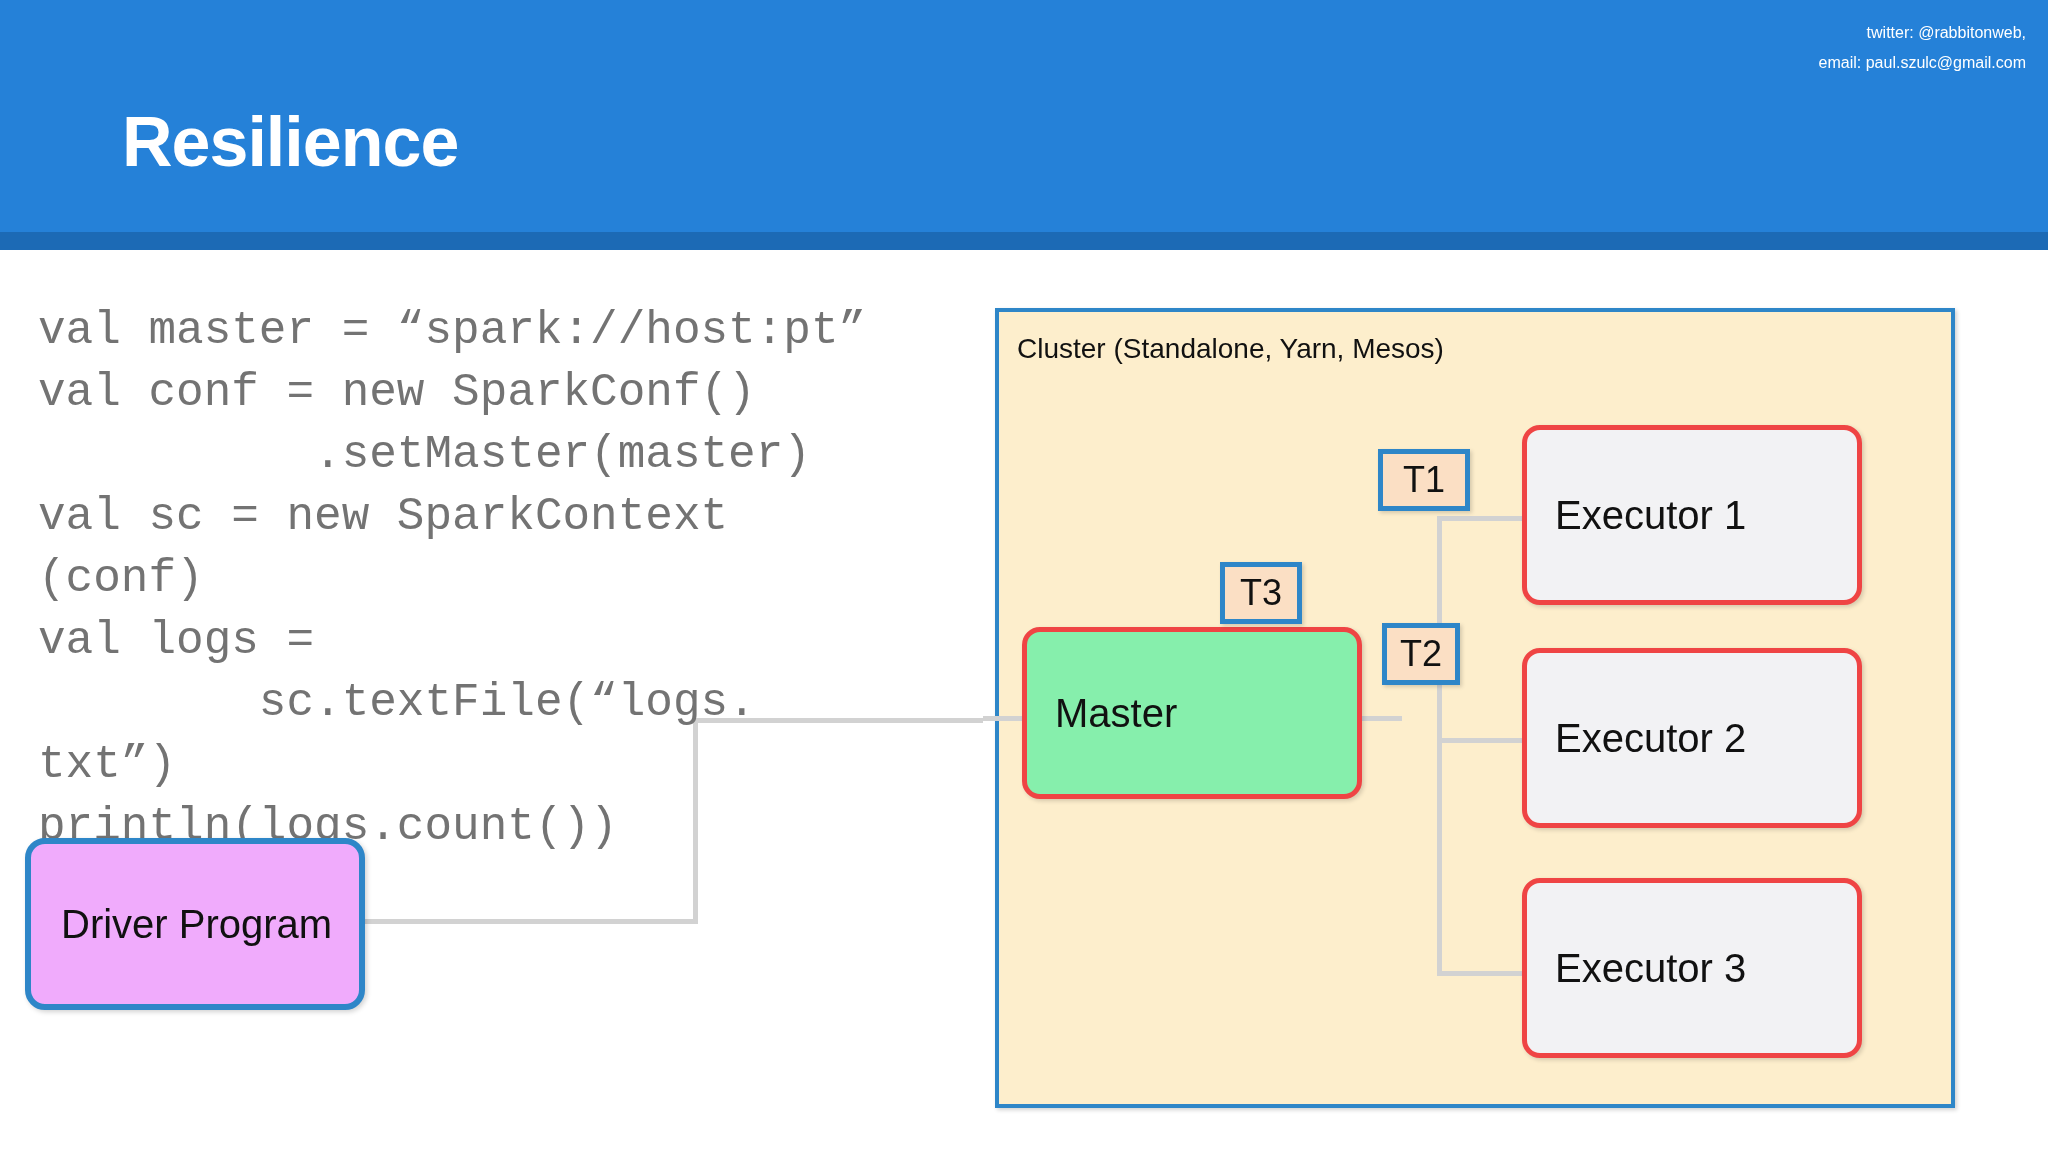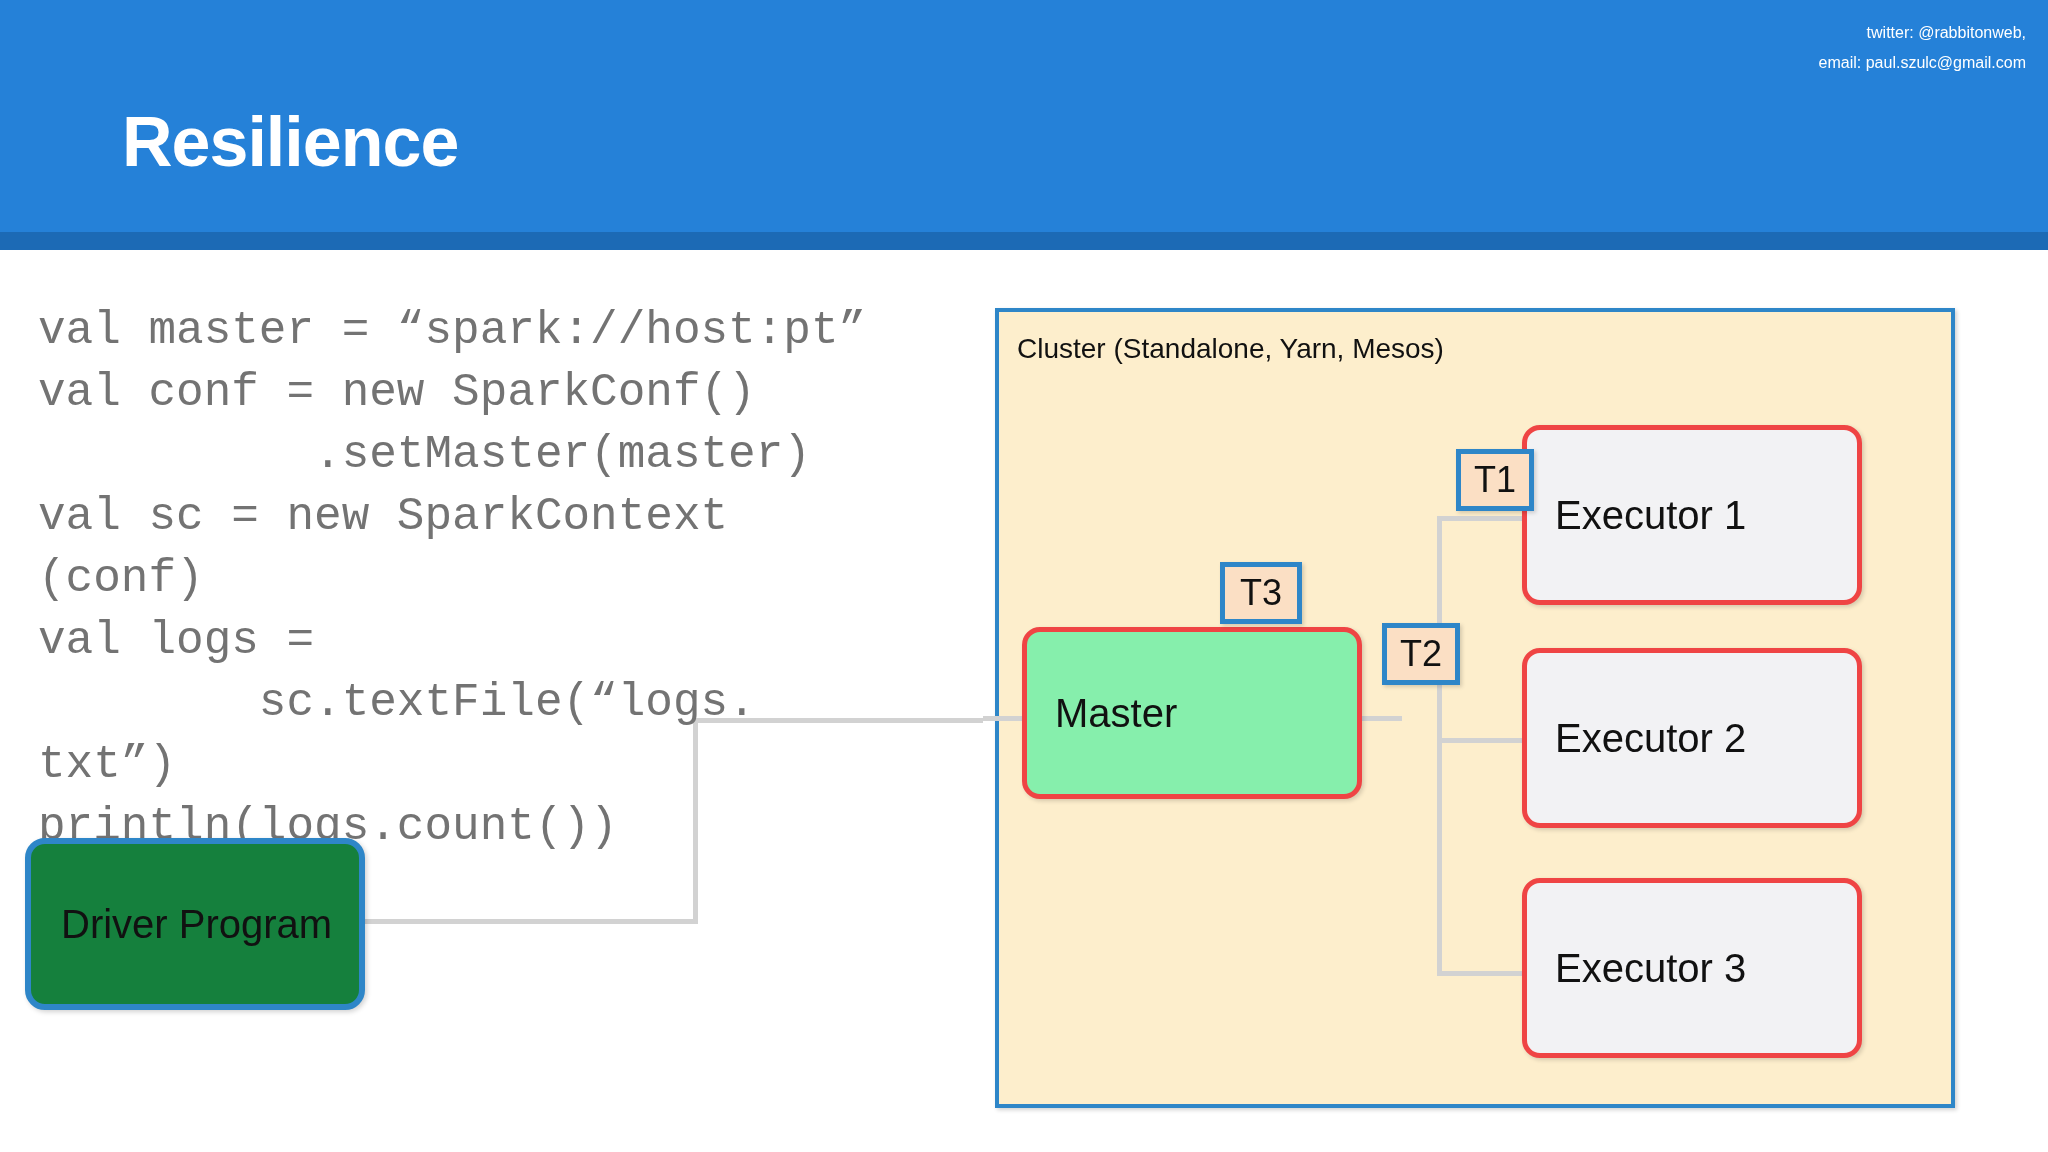--- a/index.html
+++ b/index.html
@@ -74,41 +74,41 @@
   .exec2{left:1522px;top:648px;}
   .exec3{left:1522px;top:878px;}
 
   .task{
     position:absolute;box-sizing:border-box;
     border:5px solid #2e86c8;background:#fbdfc4;
     display:flex;align-items:center;justify-content:center;
     font-size:36px;color:#111;
     box-shadow:2px 2px 4px rgba(0,0,0,.16);
   }
-  .t1{left:1456px;top:449px;width:78px;height:62px;}
+  .t1{left:1378px;top:449px;width:92px;height:62px;}
   .t2{left:1382px;top:623px;width:78px;height:62px;}
   .t3{left:1220px;top:562px;width:82px;height:62px;}
 
   
   .line{position:absolute;background:#d2d2d2;}
   .driver-line-h1{left:362px;top:919px;width:336px;height:5px;}
   .driver-line-v{left:693px;top:718px;width:5px;height:206px;}
   .driver-line-h2{left:693px;top:718px;width:290px;height:5px;}
   .master-line{left:983px;top:716px;width:45px;height:5px;}
 
   .m2hub{left:1362px;top:716px;width:40px;height:5px;}
   .hub-v{left:1437px;top:516px;width:5px;height:460px;}
   .hub-e1{left:1437px;top:516px;width:90px;height:5px;}
   .hub-e2{left:1437px;top:738px;width:90px;height:5px;}
   .hub-e3{left:1437px;top:971px;width:90px;height:5px;}
 
   
   .driver{
     position:absolute;left:25px;top:838px;width:340px;height:172px;
-    background:#15803d;border:6px solid #2e86c8;border-radius:20px;
+    background:#f0abfc;border:6px solid #2e86c8;border-radius:20px;
     box-sizing:border-box;display:flex;align-items:center;
     box-shadow:2px 2px 5px rgba(0,0,0,.18);
     z-index:4;
   }
   .driver span{padding-left:30px;font-size:40px;color:#111;}
 </style>
 </head>
 <body>
 
 <div id="slide">

